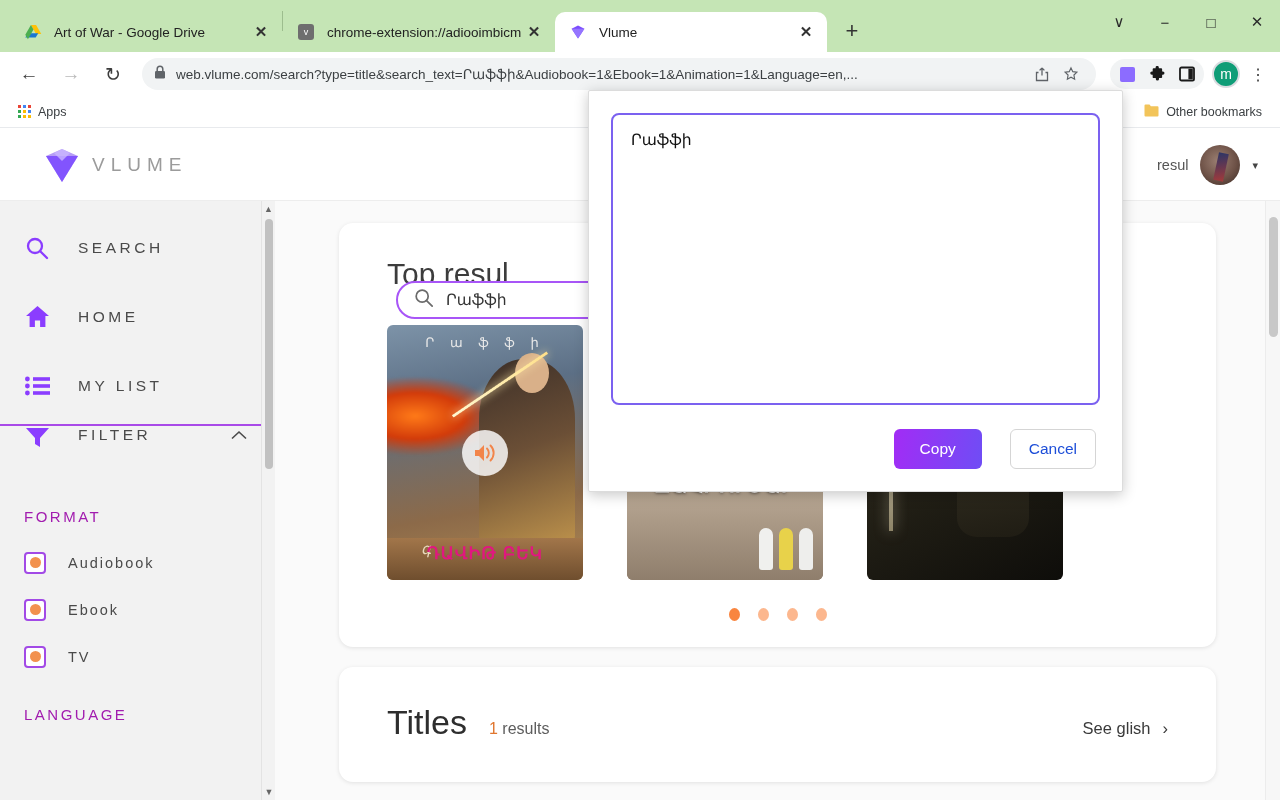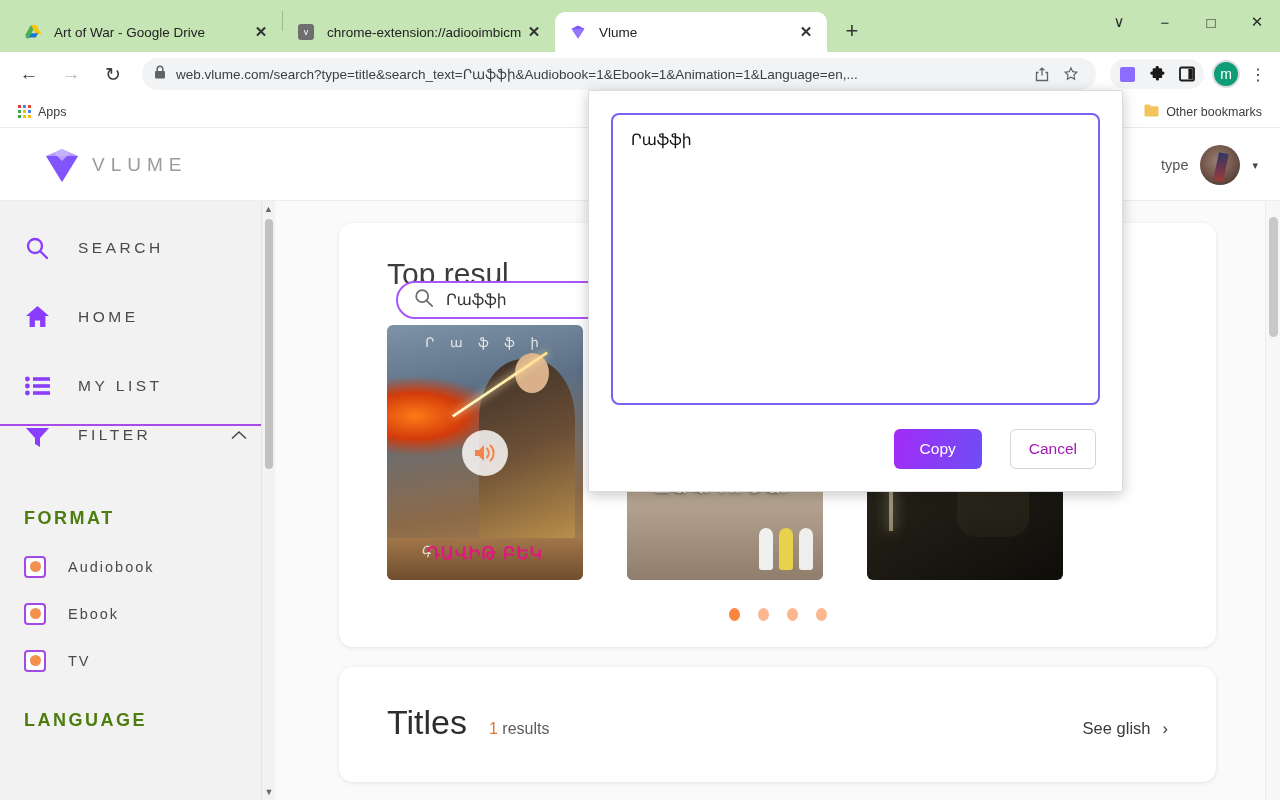--- a/index.html
+++ b/index.html
@@ -114,22 +114,22 @@
     padding-top: 12px; flex: 0 0 275px; }
   .nav-item { height: 69px; display: flex; align-items: center;
     padding-left: 24px; gap: 28px; }
   .nav-label { font-size: 15.5px; letter-spacing: 3.5px; color: #4a4a4a; }
   .nav-icon { width: 26px; display: flex; align-items: center;
     justify-content: center; color: #8b3dff; }
   #sidebar-divider { height: 2px; background: #a94ae8; margin: 4px 0 0 0; }
   #filter-row { height: 68px; display: flex; align-items: flex-start;
     padding: 0 28px 0 24px; gap: 28px; }
   #filter-row .nav-label { flex: 1; }
-  .section-title { font-size: 18px; letter-spacing: 2.5px; color: #4d7c0f;
-    padding-left: 24px; margin-top: 14px; margin-bottom: 14px; font-weight: 700; }
+  .section-title { font-size: 15px; letter-spacing: 2.5px; color: #a21caf;
+    padding-left: 24px; margin-top: 14px; margin-bottom: 14px; font-weight: 400; }
   .checkrow { height: 47px; display: flex; align-items: center;
     padding-left: 24px; gap: 22px; }
   .checkbox { width: 22px; height: 22px; border: 2px solid #a24ae6;
     border-radius: 4px; display: flex; align-items: center;
     justify-content: center; background: #fff; }
   .checkbox i { width: 11px; height: 11px; border-radius: 50%;
     background: #f2914e; display: block; }
   .checkrow span.lbl { font-size: 14.5px; letter-spacing: 2px; color: #4a4a4a; }
 
   #sidebar-scrollbar { position: absolute; right: 0; top: 0; width: 14px;
@@ -224,21 +224,21 @@
   }
   #dialog-textarea { flex: 1; border: 2px solid #7b61f0; border-radius: 8px;
     padding: 16px 18px; font-size: 15.5px; color: #111;
     font-family: "Liberation Sans", sans-serif; resize: none; outline: none;
     background: #fff; }
   #dialog-actions { display: flex; justify-content: flex-end; gap: 28px;
     margin-top: 24px; padding-right: 4px; }
   #copy-btn { background: linear-gradient(100deg,#a22cf5,#6f4df5); color: #fff;
     border: none; border-radius: 6px; padding: 10px 26px; font-size: 15.5px;
     font-family: "Liberation Sans", sans-serif; }
-  #cancel-btn { background: #fff; color: #a21caf; border: 1px solid #d5d5d5;
+  #cancel-btn { background: #fff; color: #1d4ed8; border: 1px solid #d5d5d5;
     border-radius: 6px; padding: 10px 18px; font-size: 15.5px;
     font-family: "Liberation Sans", sans-serif; }
 </style>
 </head>
 <body>
 
 <div id="browser-window">
 
   <div id="tabstrip">
     <div class="tab inactive">
@@ -362,21 +362,21 @@
           <svg width="44" height="44" viewBox="0 0 44 44">
             <path d="M6 13 22 6l16 7-16 26z" fill="#a88bf5" opacity=".85"></path>
             <path d="M6 13h32L22 39z" fill="#7c4dff" opacity=".9"></path>
             <path d="M14 10 22 6l8 4-8 8z" fill="#c9b6ff" opacity=".8"></path>
           </svg>
         </span>
         <span id="logo-text">VLUME</span>
       </div>
 
       <div id="header-right">
-        <span id="lang-label">type</span>
+        <span id="lang-label">resul</span>
         <span id="user-avatar"></span>
         <span id="user-caret">▾</span>
       </div>
     </div>
 
     <div id="body-area">
 
       <div id="sidebar">
         <div class="nav-item">
           <span class="nav-icon">

